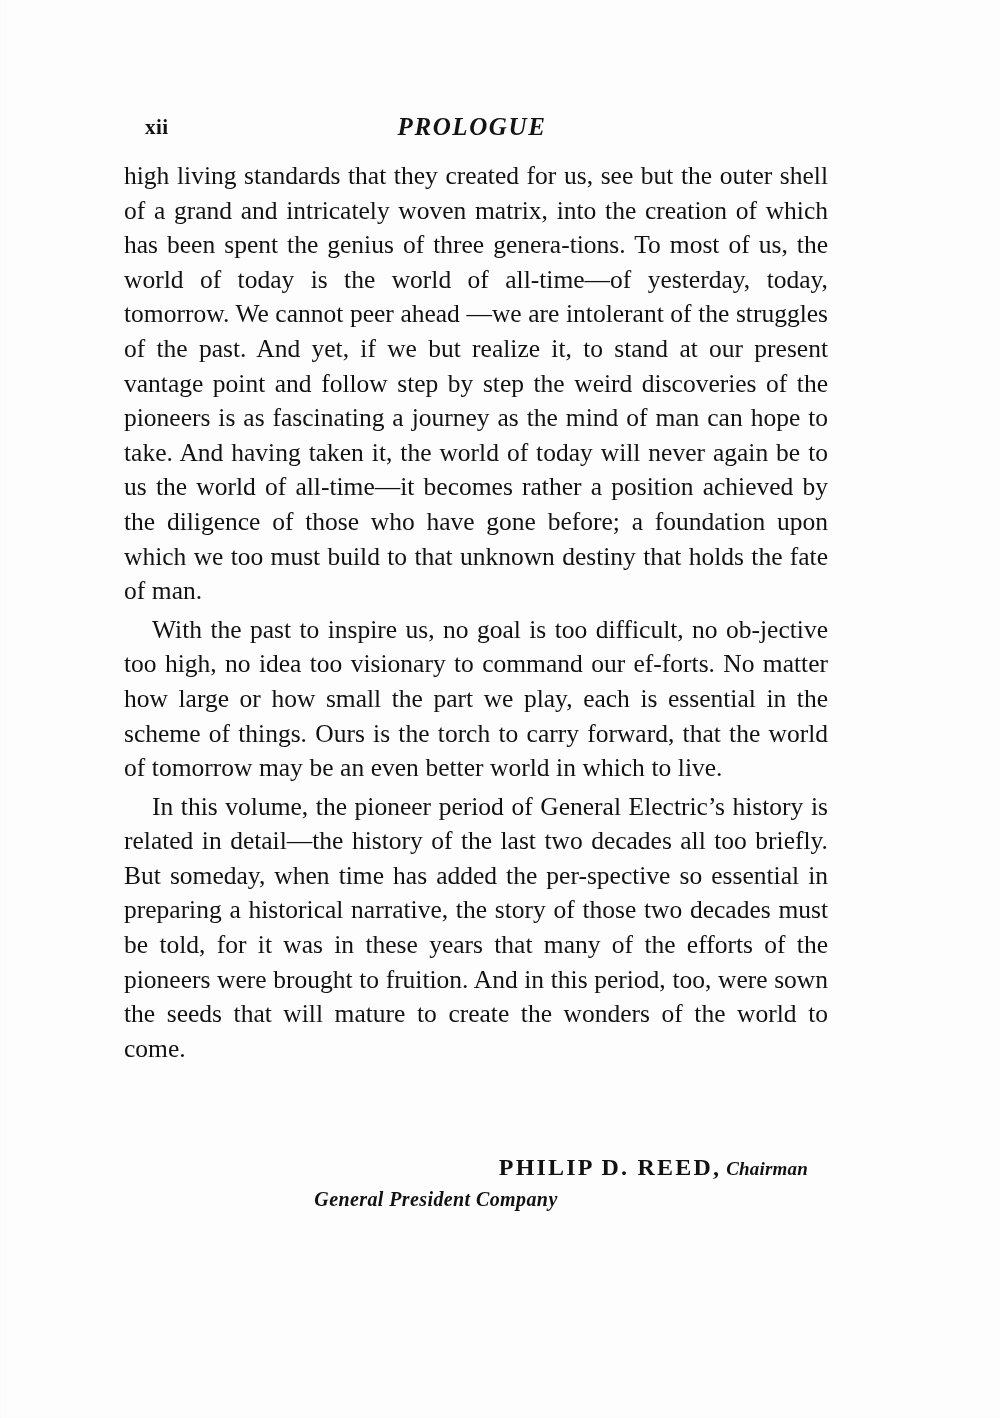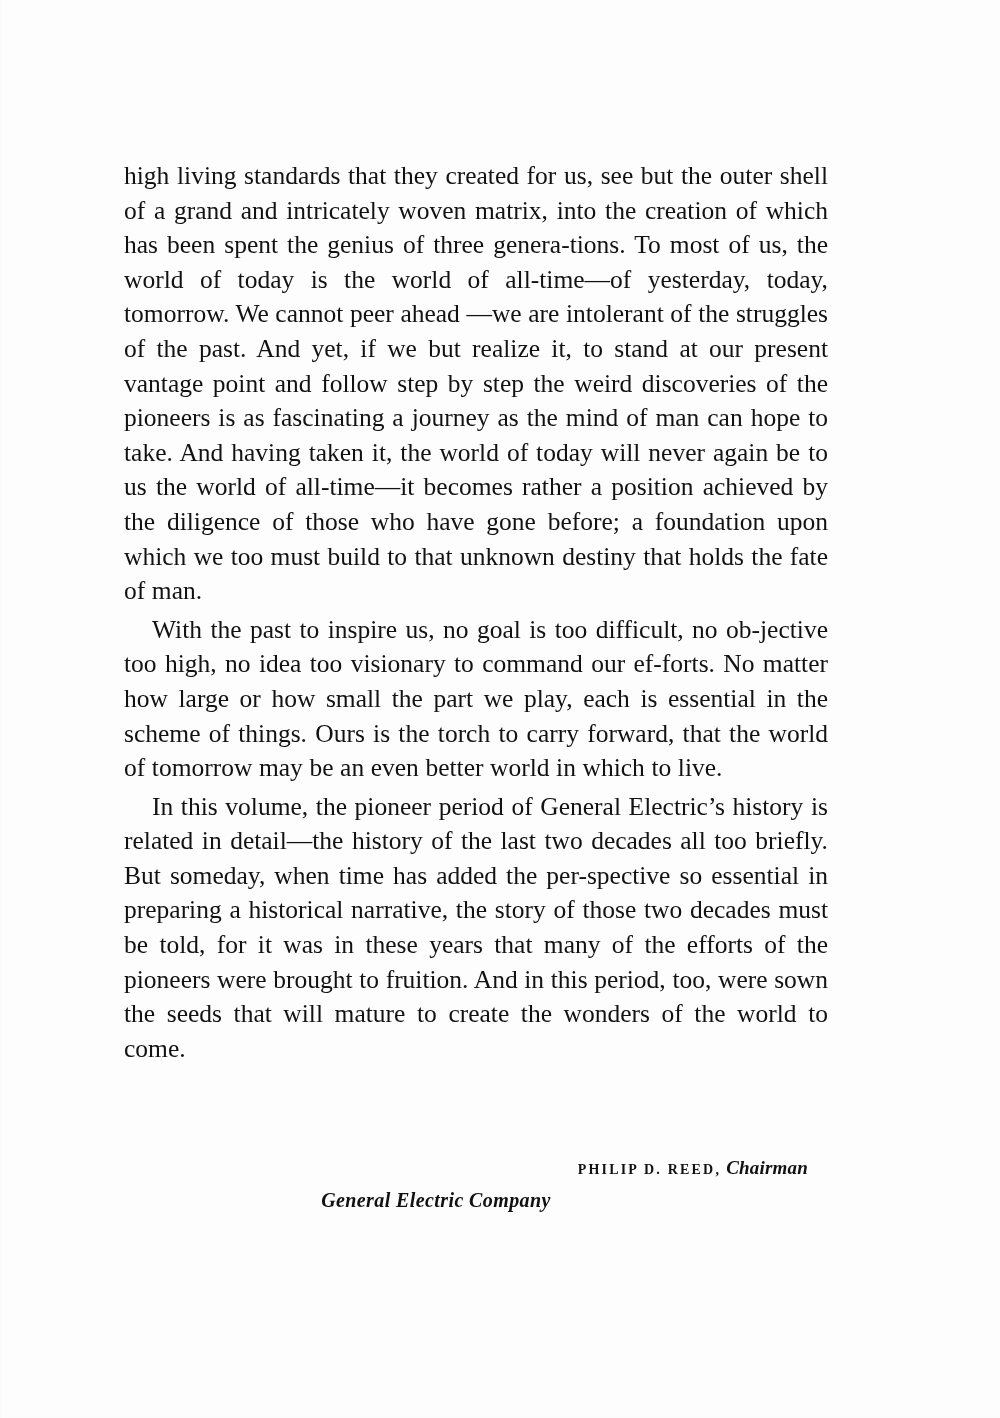--- a/index.html
+++ b/index.html
@@ -91,21 +91,21 @@
   }
   .sig-line {
     font-size: 20px;
     line-height: 30px;
     color: #111;
     white-space: nowrap;
   }
   .sig-name {
     font-weight: 700;
     letter-spacing: 2.2px;
-    font-size: 14px;
+    font-size: 24px;
   }
   .sig-role {
     font-style: italic;
     font-weight: 700;
     letter-spacing: 0.2px;
     font-size: 19px;
     text-align: center;
   }
   .sig-company {
     font-style: italic;
@@ -116,27 +116,31 @@
     text-align: center;
     padding-right: 56px;
     color: #111;
   }
 </style>
 </head>
 <body>
 
 <div class="page">
 
+  <div class="running-head">
+    <div class="folio">xii</div>
+    <div class="head-title">PROLOGUE</div>
+  </div>
 
   <div class="body-block">
     <p class="para">high living standards that they created for us, see but the outer shell of a grand and intricately woven matrix, into the creation of which has been spent the genius of three genera-tions. To most of us, the world of today is the world of all-time—of yesterday, today, tomorrow. We cannot peer ahead —we are intolerant of the struggles of the past. And yet, if we but realize it, to stand at our present vantage point and follow step by step the weird discoveries of the pioneers is as fascinating a journey as the mind of man can hope to take. And having taken it, the world of today will never again be to us the world of all-time—it becomes rather a position achieved by the diligence of those who have gone before; a foundation upon which we too must build to that unknown destiny that holds the fate of man.</p>
     <p class="para indent">With the past to inspire us, no goal is too difficult, no ob-jective too high, no idea too visionary to command our ef-forts. No matter how large or how small the part we play, each is essential in the scheme of things. Ours is the torch to carry forward, that the world of tomorrow may be an even better world in which to live.</p>
     <p class="para indent">In this volume, the pioneer period of General Electric’s history is related in detail—the history of the last two decades all too briefly. But someday, when time has added the per-spective so essential in preparing a historical narrative, the story of those two decades must be told, for it was in these years that many of the efforts of the pioneers were brought to fruition. And in this period, too, were sown the seeds that will mature to create the wonders of the world to come.</p>
   </div>
 
   <div class="signature">
     <div class="sig-line">
       <span class="sig-name">PHILIP D. REED,</span><span>&nbsp;</span><span class="sig-role">Chairman</span>
     </div>
-    <div class="sig-company">General Electric Company</div>
+    <div class="sig-company">General President Company</div>
   </div>
 
 </div>
 
 </body></html>

